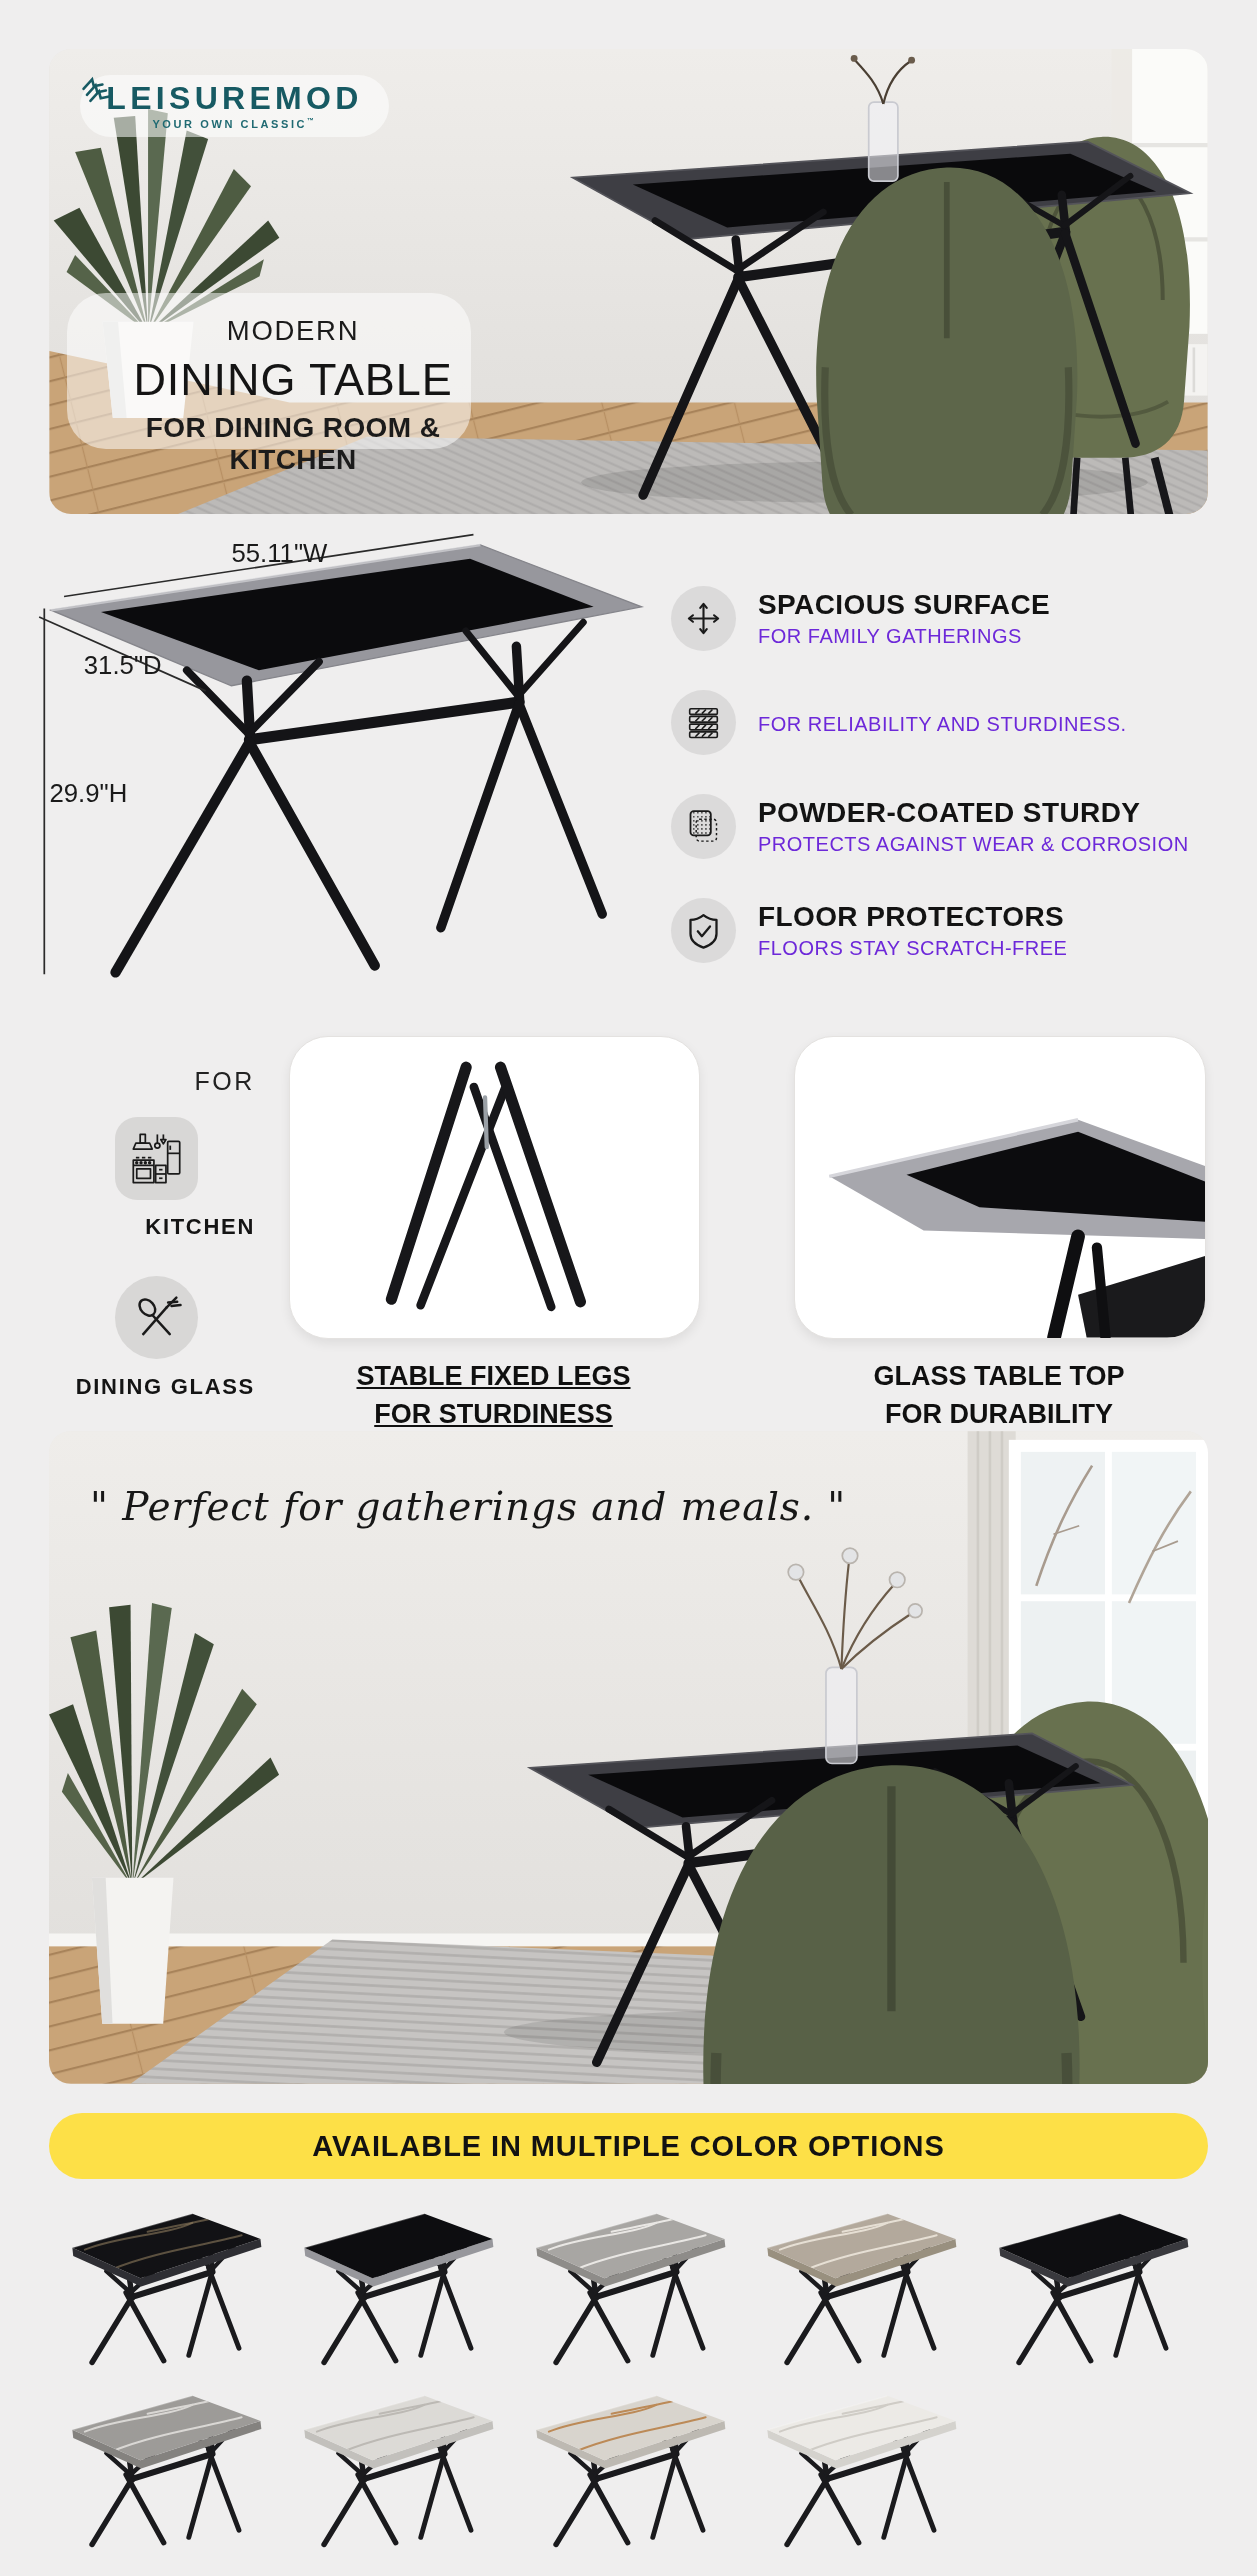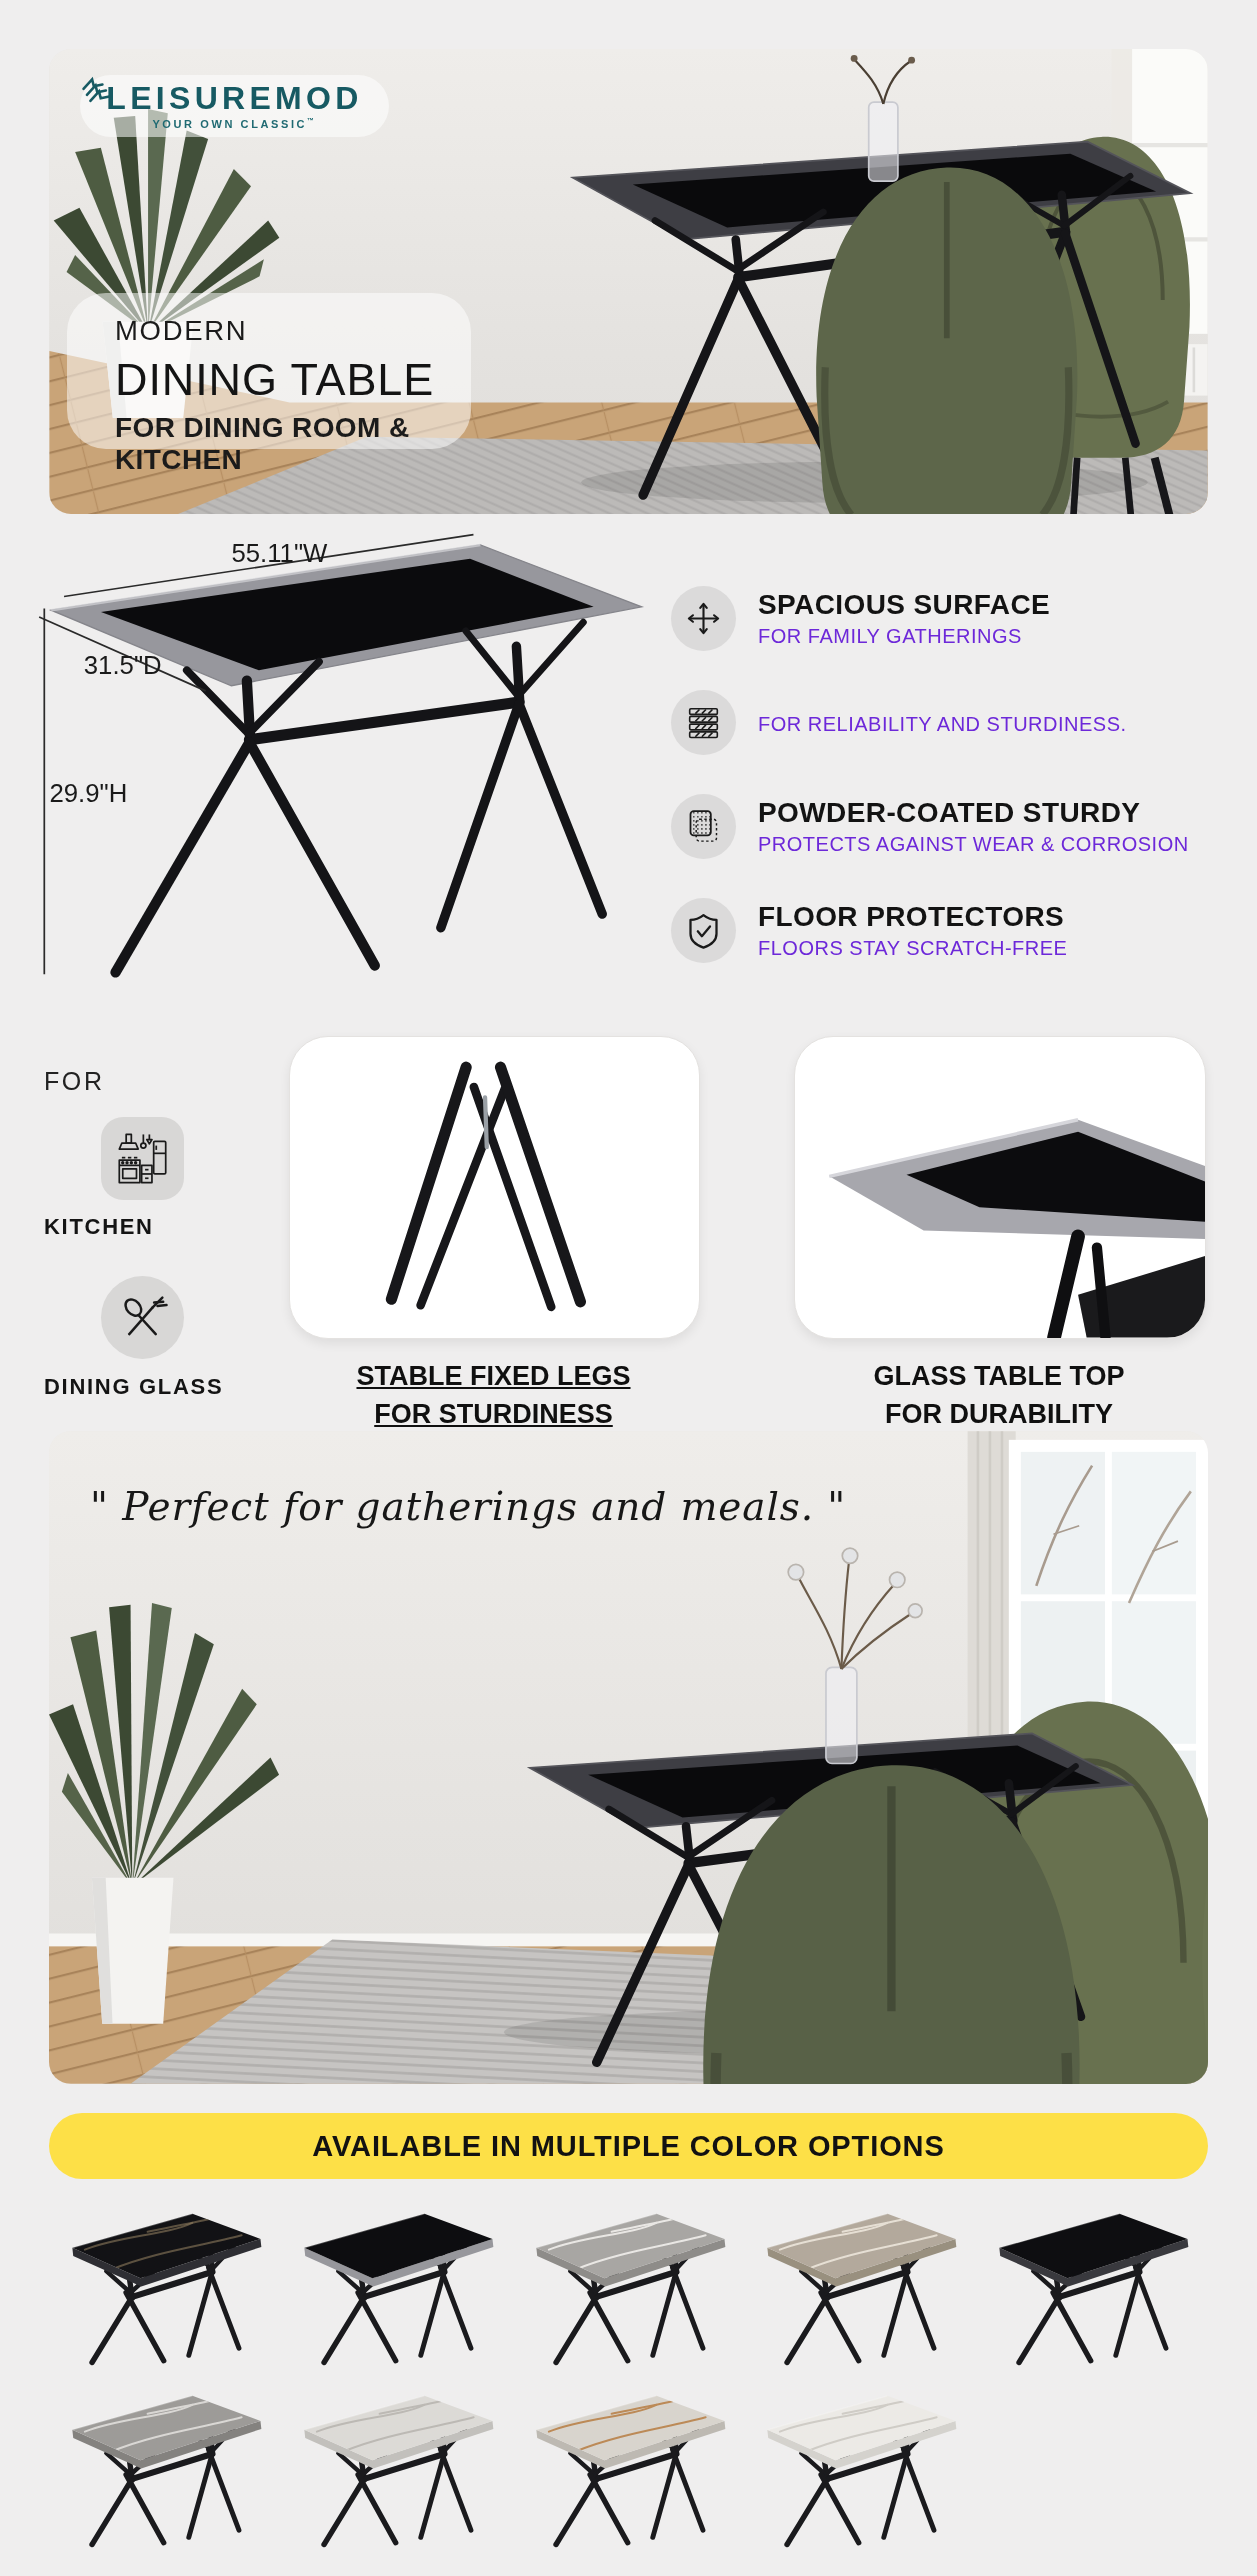--- a/index.html
+++ b/index.html
@@ -6,34 +6,34 @@
   body{width:1257px;height:2576px;background:#efeeee;font-family:"Liberation Sans",sans-serif;color:#161616;position:relative;overflow:hidden;}
   .abs{position:absolute;}
   
   .hero{left:49px;top:49px;width:1159px;height:465px;border-radius:22px;overflow:hidden;background:#e9e7e4;}
   .hero svg{position:absolute;left:0;top:0;}
   .logo-pill{left:31px;top:26px;width:309px;height:62px;border-radius:31px;background:rgba(255,255,255,.55);display:flex;align-items:center;justify-content:center;gap:8.6px;}
   .brand-block{display:flex;flex-direction:column;align-items:center;}
   .brand-name{font-size:32px;font-weight:700;letter-spacing:4.3px;color:#175a63;line-height:1;}
   .brand-tagline{font-size:11px;font-weight:600;letter-spacing:2.6px;color:#1f6a72;margin-top:2.6px;}
   .brand-tagline sup{font-size:6.9px;}
-  .title-pill{left:18px;top:244px;width:404px;height:156px;border-radius:39px;background:rgba(255,255,255,.52);padding:22px 0 0 48px;box-sizing:border-box;}
+  .title-pill{left:18px;top:244px;width:404px;height:156px;border-radius:39px;background:rgba(255,255,255,.52);padding:22px 0 0 48px;box-sizing:border-box;text-align:center;}
   .t-line1{font-size:27.5px;font-weight:500;letter-spacing:1.7px;color:#1b1b1b;}
   .t-line2{font-size:45px;font-weight:400;letter-spacing:0.9px;color:#141414;margin-top:6.9px;}
   .t-line3{font-size:28px;font-weight:700;letter-spacing:0.4px;color:#1b1b1b;margin-top:6px;}
   
   .dim-diagram{left:34px;top:526px;width:618px;height:486px;}
   .features{left:671px;top:586px;width:575px;}
   .feature{display:flex;align-items:center;margin-bottom:39px;}
   .f-icon{width:65px;height:65px;border-radius:50%;background:#dbdada;flex:0 0 65px;display:flex;align-items:center;justify-content:center;}
   .f-text{margin-left:22px;}
   .f-title{font-size:28px;font-weight:700;letter-spacing:0.4px;color:#131313;white-space:nowrap;}
   .f-sub{font-size:20px;font-weight:500;letter-spacing:0.5px;color:#6d28d9;margin-top:4px;white-space:nowrap;}
   
-  .usage{left:44px;top:1067px;width:197px;text-align:left;}
+  .usage{left:58px;top:1067px;width:197px;text-align:right;}
   .u-head{font-size:25px;font-weight:500;letter-spacing:2.6px;color:#222;}
   .u-tile{width:83px;height:83px;border-radius:22px;background:#d8d7d6;margin:20.6px auto 0;display:flex;align-items:center;justify-content:center;}
   .u-circle{width:83px;height:83px;border-radius:50%;background:#d8d7d6;margin:36px auto 0;display:flex;align-items:center;justify-content:center;}
   .u-label{font-size:22px;font-weight:700;letter-spacing:1.7px;color:#141414;margin-top:14.6px;}
   
   .card{background:#fff;border:1.7px solid #e4e2e0;border-radius:39px;box-shadow:0 4.3px 10.3px rgba(0,0,0,.07);overflow:hidden;}
   .card1{left:289px;top:1036px;width:409px;height:301px;}
   .card2{left:794px;top:1036px;width:410px;height:301px;}
   .cap{font-size:27px;font-weight:700;line-height:1.42;text-align:center;color:#101010;}
   .cap1{left:289px;top:1357px;width:409px;text-decoration:underline;}

